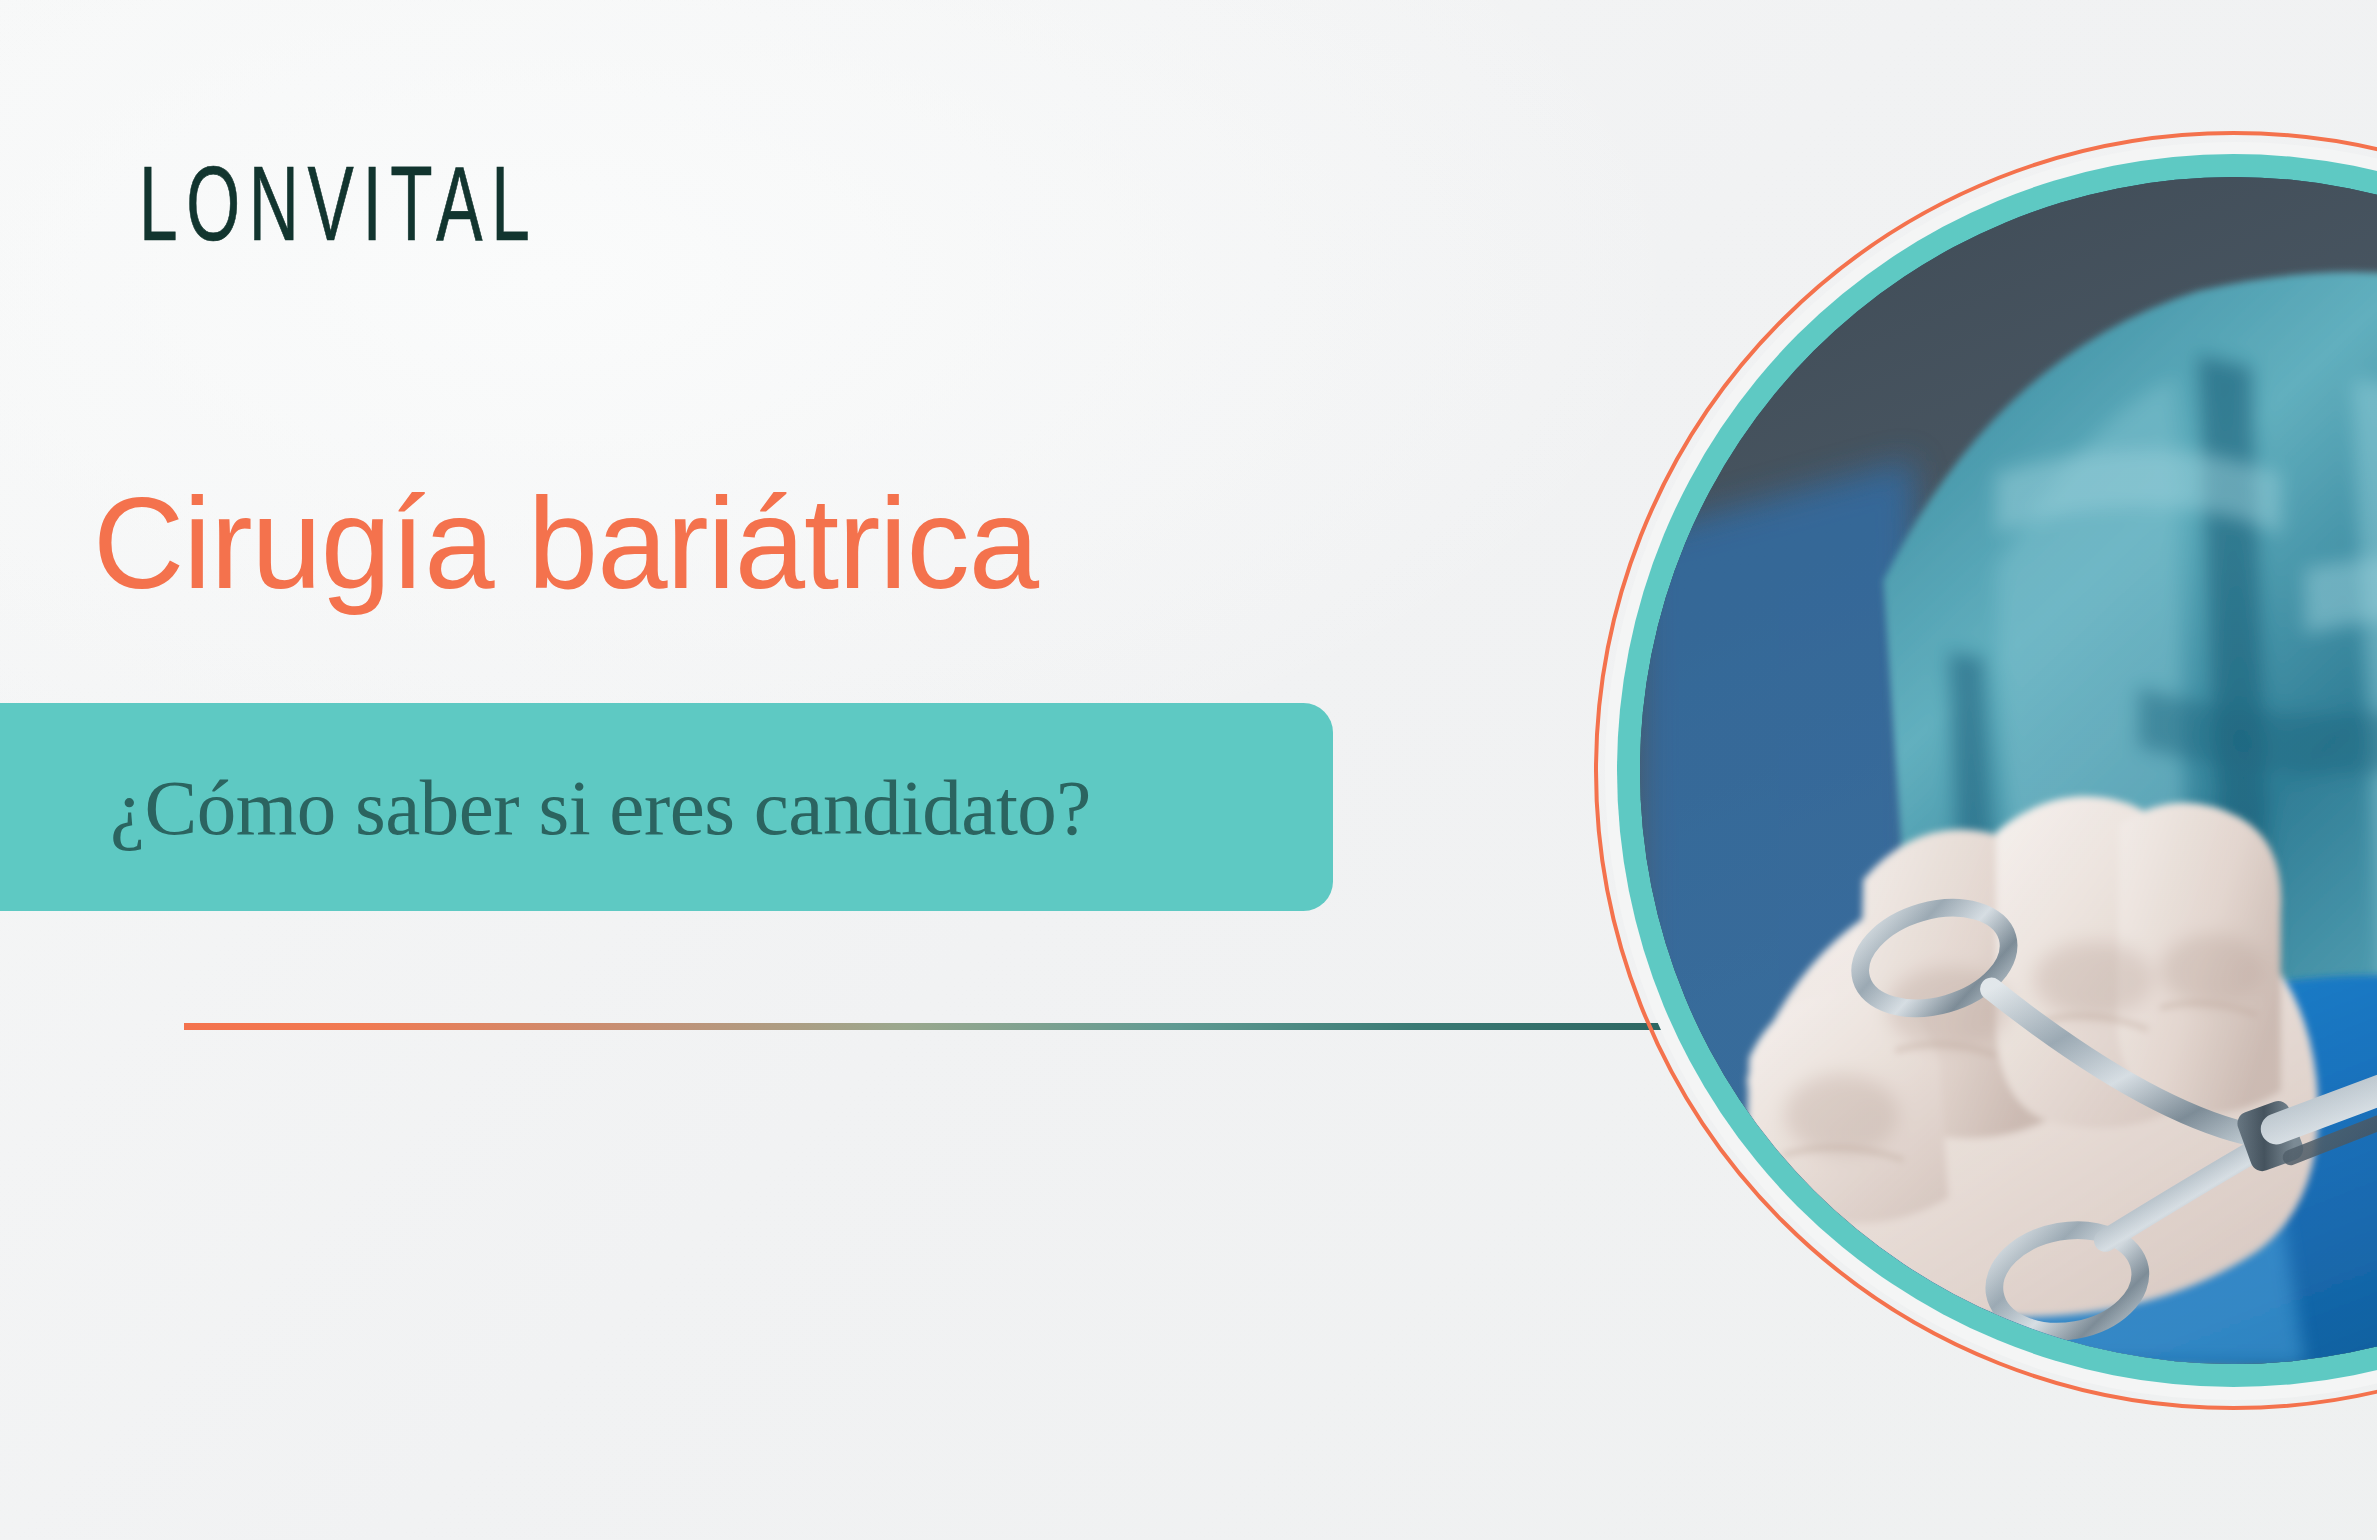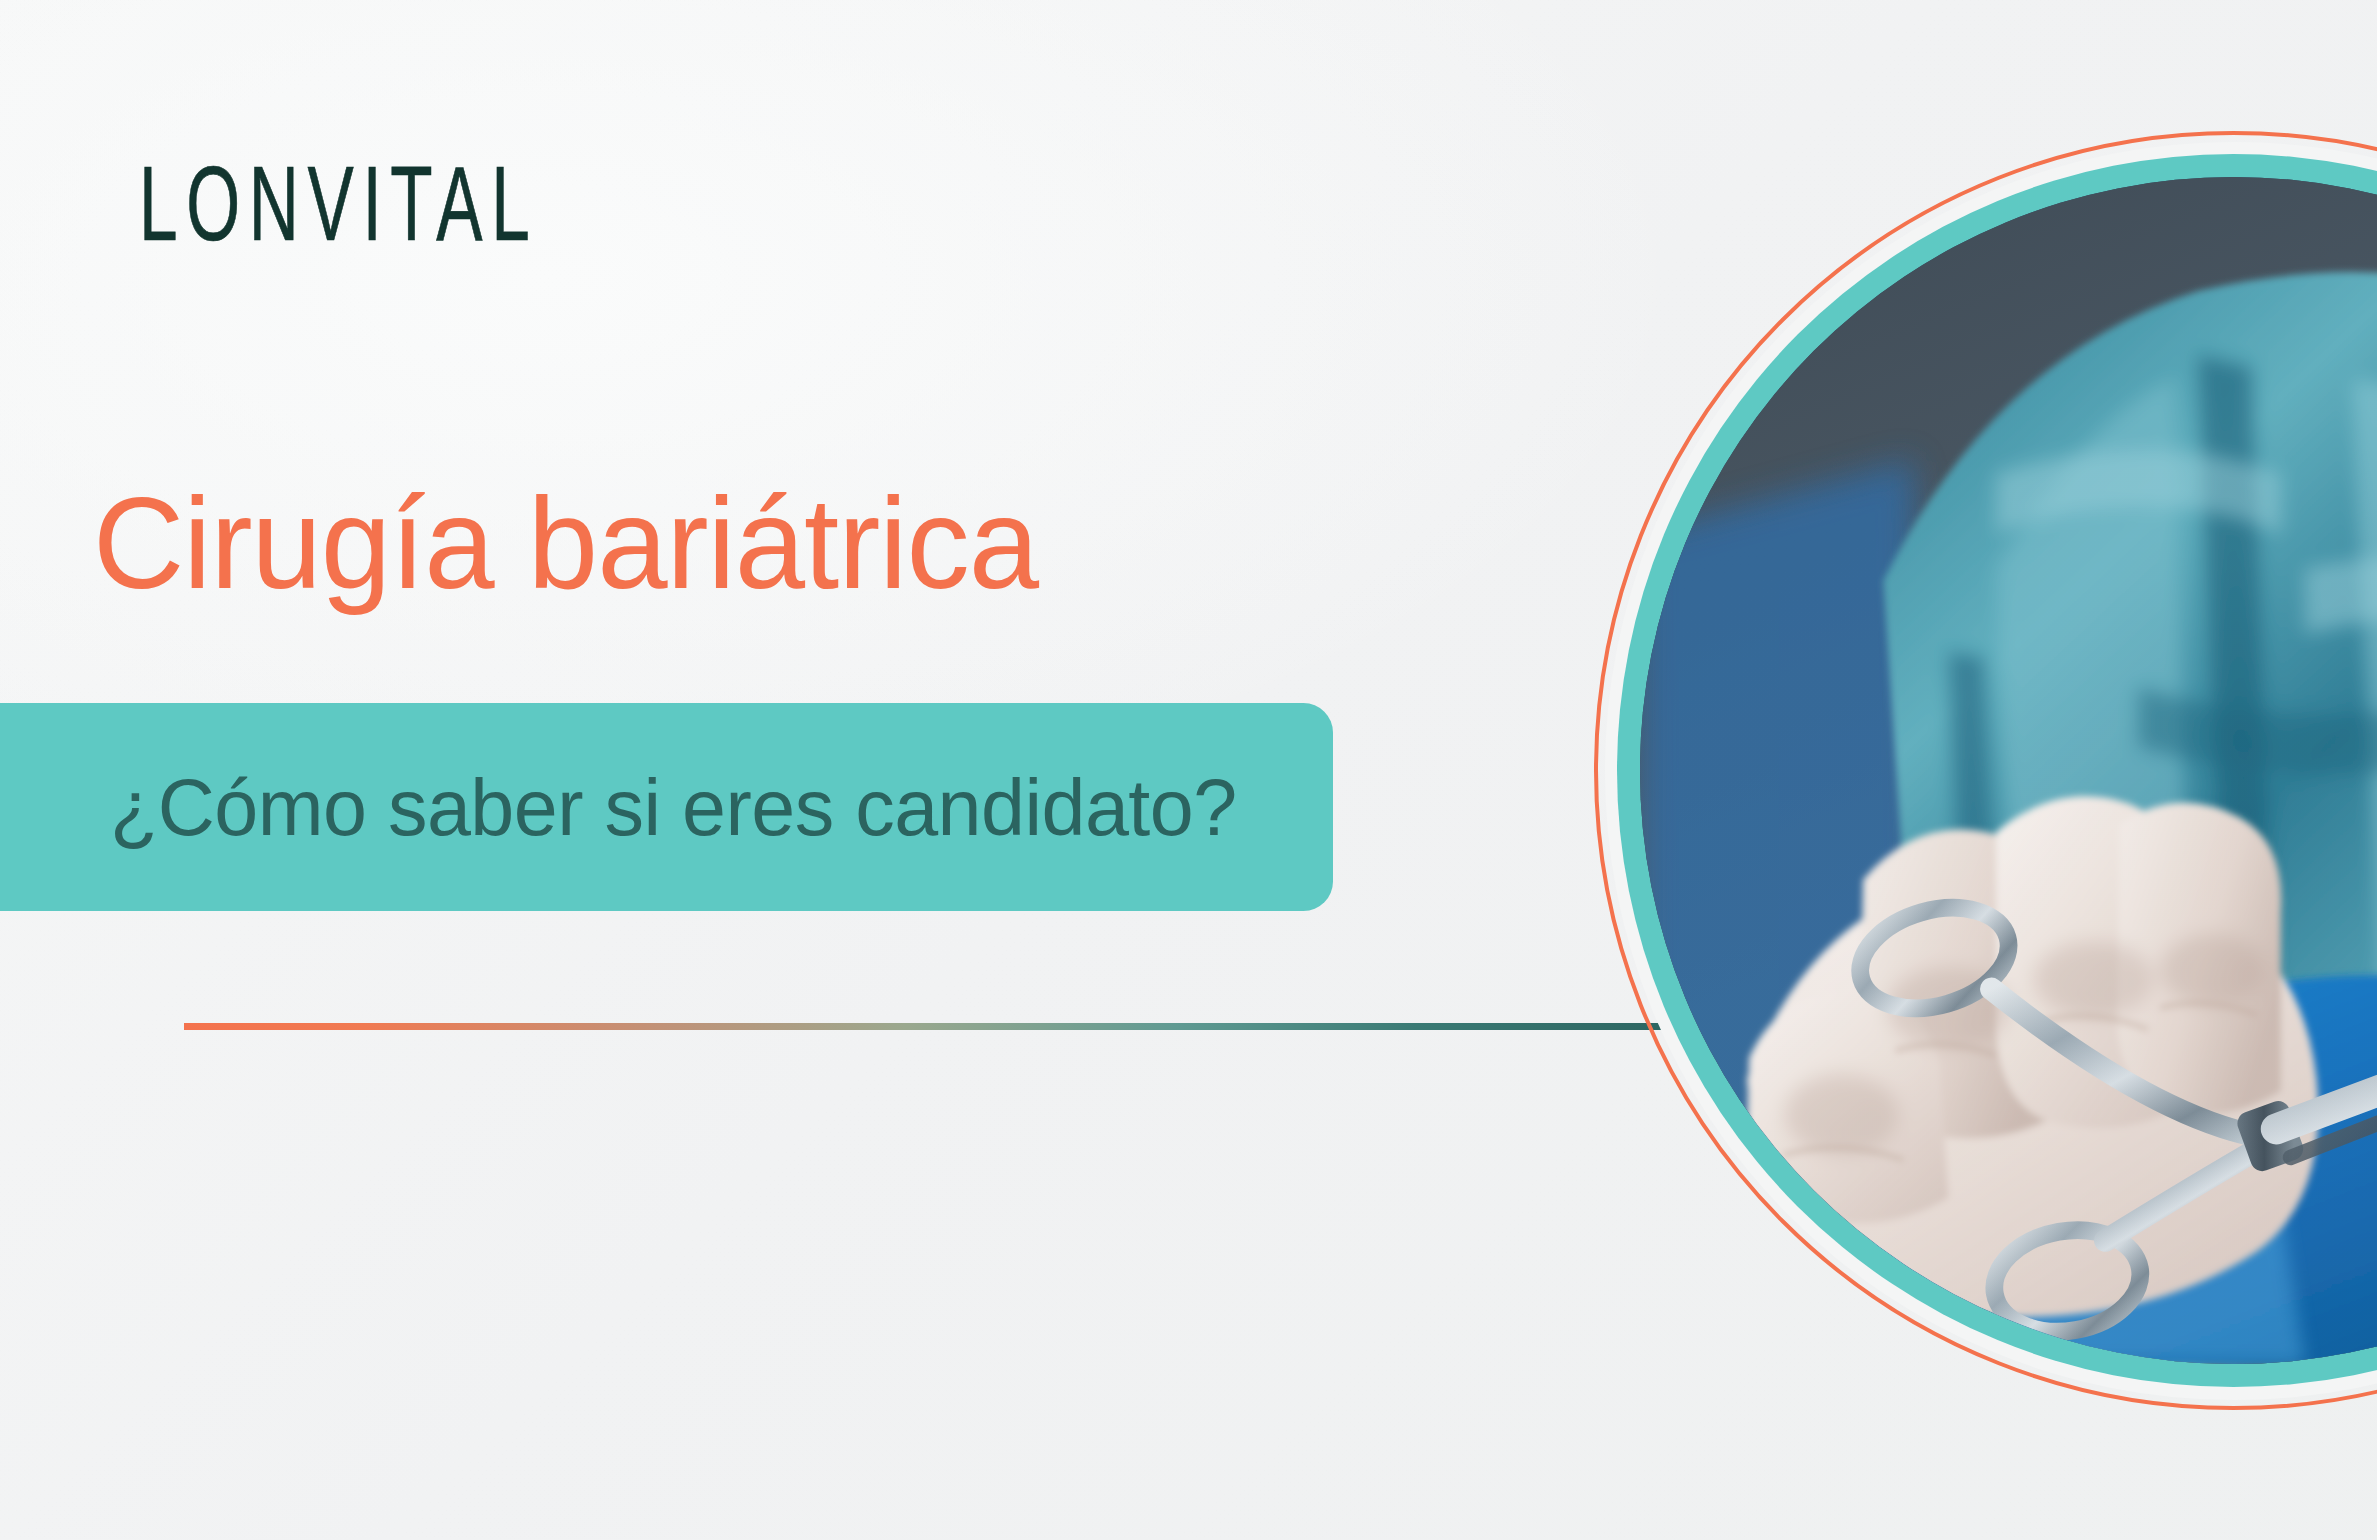--- a/index.html
+++ b/index.html
@@ -56,21 +56,21 @@
   #subtitle-band{
     position:absolute;left:-38px;top:703px;
     width:1371px;height:208px;
     background:#5ec9c3;
     border-radius:0 29.5px 29.5px 0;
     display:flex;align-items:center;
   }
   #subtitle-text{
     margin-left:148px;
     color:#2b6460;
-    font-family:Liberation Sans, sans-serif;
+    font-family:Liberation Serif, serif;
     font-weight:300;
     font-size:79px;
     letter-spacing:-0.5px;
     line-height:1;
     white-space:nowrap;
   }
 
   
   #rule{
     position:absolute;left:184px;top:1023px;

